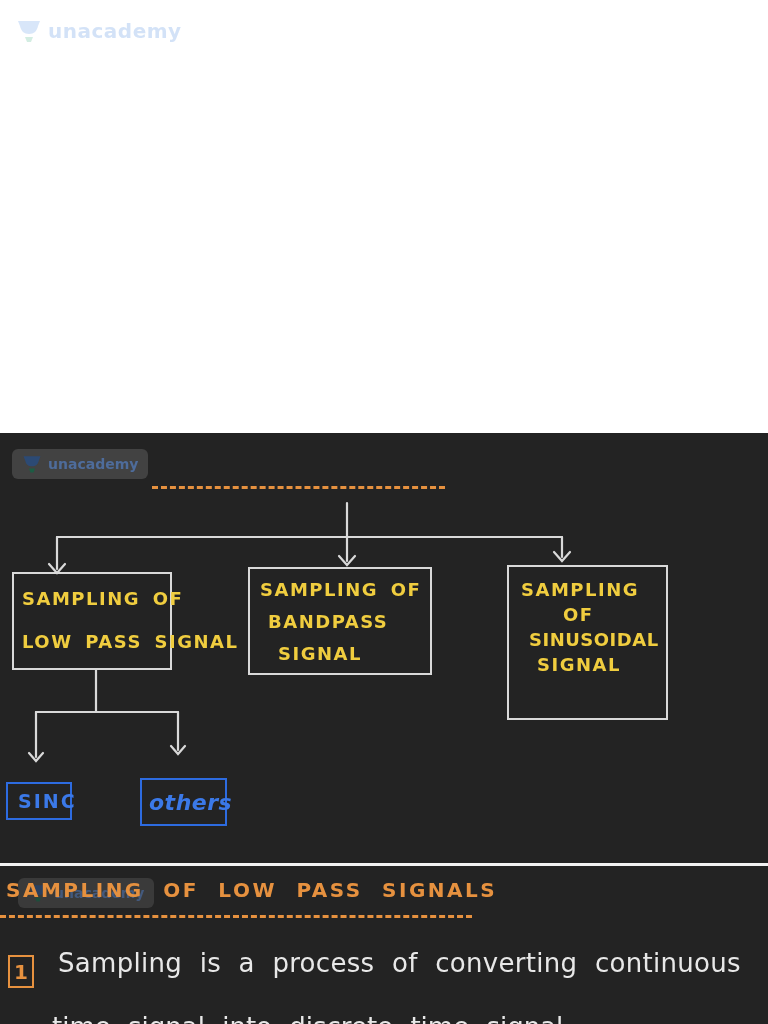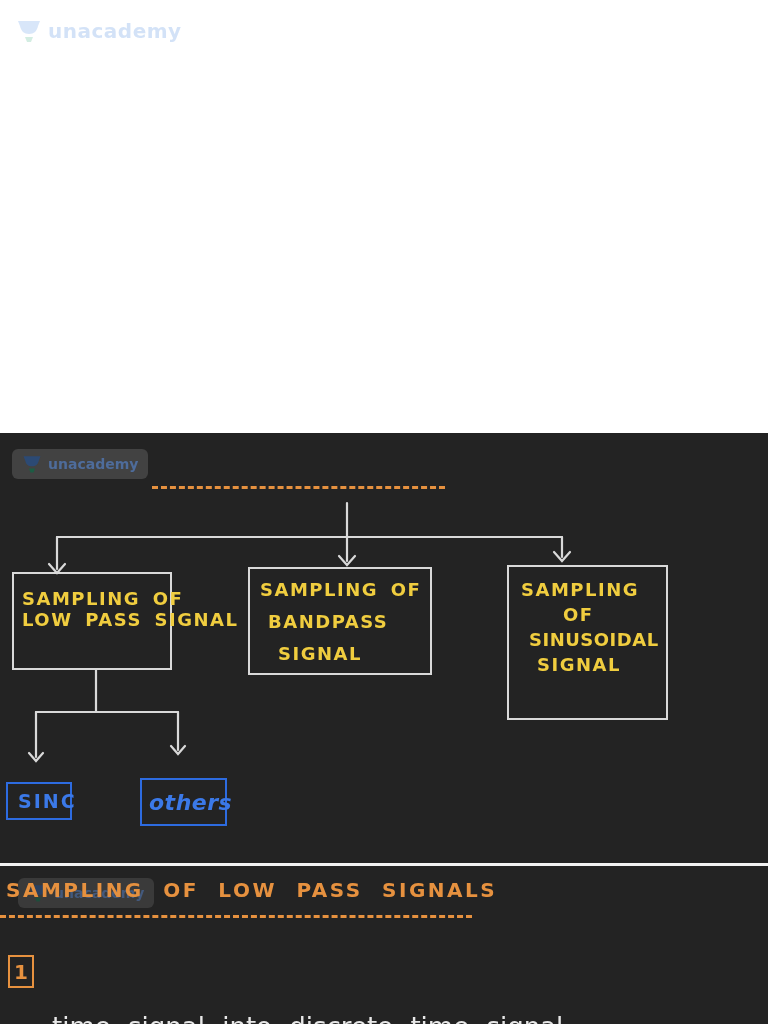--- a/index.html
+++ b/index.html
@@ -31,21 +31,21 @@
   .title2 { position: absolute; left: 6px; top: 12px; font-size: 20px; z-index: 2; }
   .title2-underline { position: absolute; left: 0px; top: 49px; width: 472px; border-top: 3px dashed #e6913f; }
 
   
   .connectors { position: absolute; left: 0; top: 0; width: 768px; height: 430px; }
 
   
   .ybox { position: absolute; border: 2.5px solid #d9d9d9; color: #f0cd3f; font-weight: 600; letter-spacing: 1.5px; word-spacing: 5px; }
   .ybox .bl { white-space: nowrap; }
   .box1 { left: 12px; top: 139px; width: 160px; height: 98px; font-size: 18px; padding: 14px 0 0 8px; }
-  .box1 .bl + .bl { }
+  .box1 .bl + .bl { margin-top: 22px; }
   .box2 { left: 248px; top: 134px; width: 184px; height: 108px; font-size: 18px; padding: 10px 0 0 10px; }
   .box2 .bl + .bl { margin-top: 11px; }
   .box2 .bl:nth-child(2) { padding-left: 8px; }
   .box2 .bl:nth-child(3) { padding-left: 18px; }
   .box3 { left: 507px; top: 132px; width: 161px; height: 155px; font-size: 18px; padding: 12px 0 0 12px; }
   .box3 .bl + .bl { margin-top: 4px; }
   .box3 .bl:nth-child(2) { padding-left: 42px; }
   .box3 .bl:nth-child(3) { padding-left: 8px; letter-spacing: 0.5px; }
   .box3 .bl:nth-child(4) { padding-left: 16px; }
 
@@ -138,17 +138,18 @@
         <path d="M9 19 h8 l-2 5 h-4 Z" fill="#1d5c44"></path>
       </svg>
       <span class="badge-text">unacademy</span>
     </div>
 
     <div class="hand-orange title2">SAMPLING OF LOW PASS SIGNALS</div>
     <div class="title2-underline"></div>
 
     <div class="note-row">
       <span class="numbox">1</span>
+      <span class="note-text">Sampling is a process of converting continuous</span>
     </div>
     <div class="note-line2">time signal into discrete time signal</div>
   </section>
 
 </div>
 
 </body></html>

